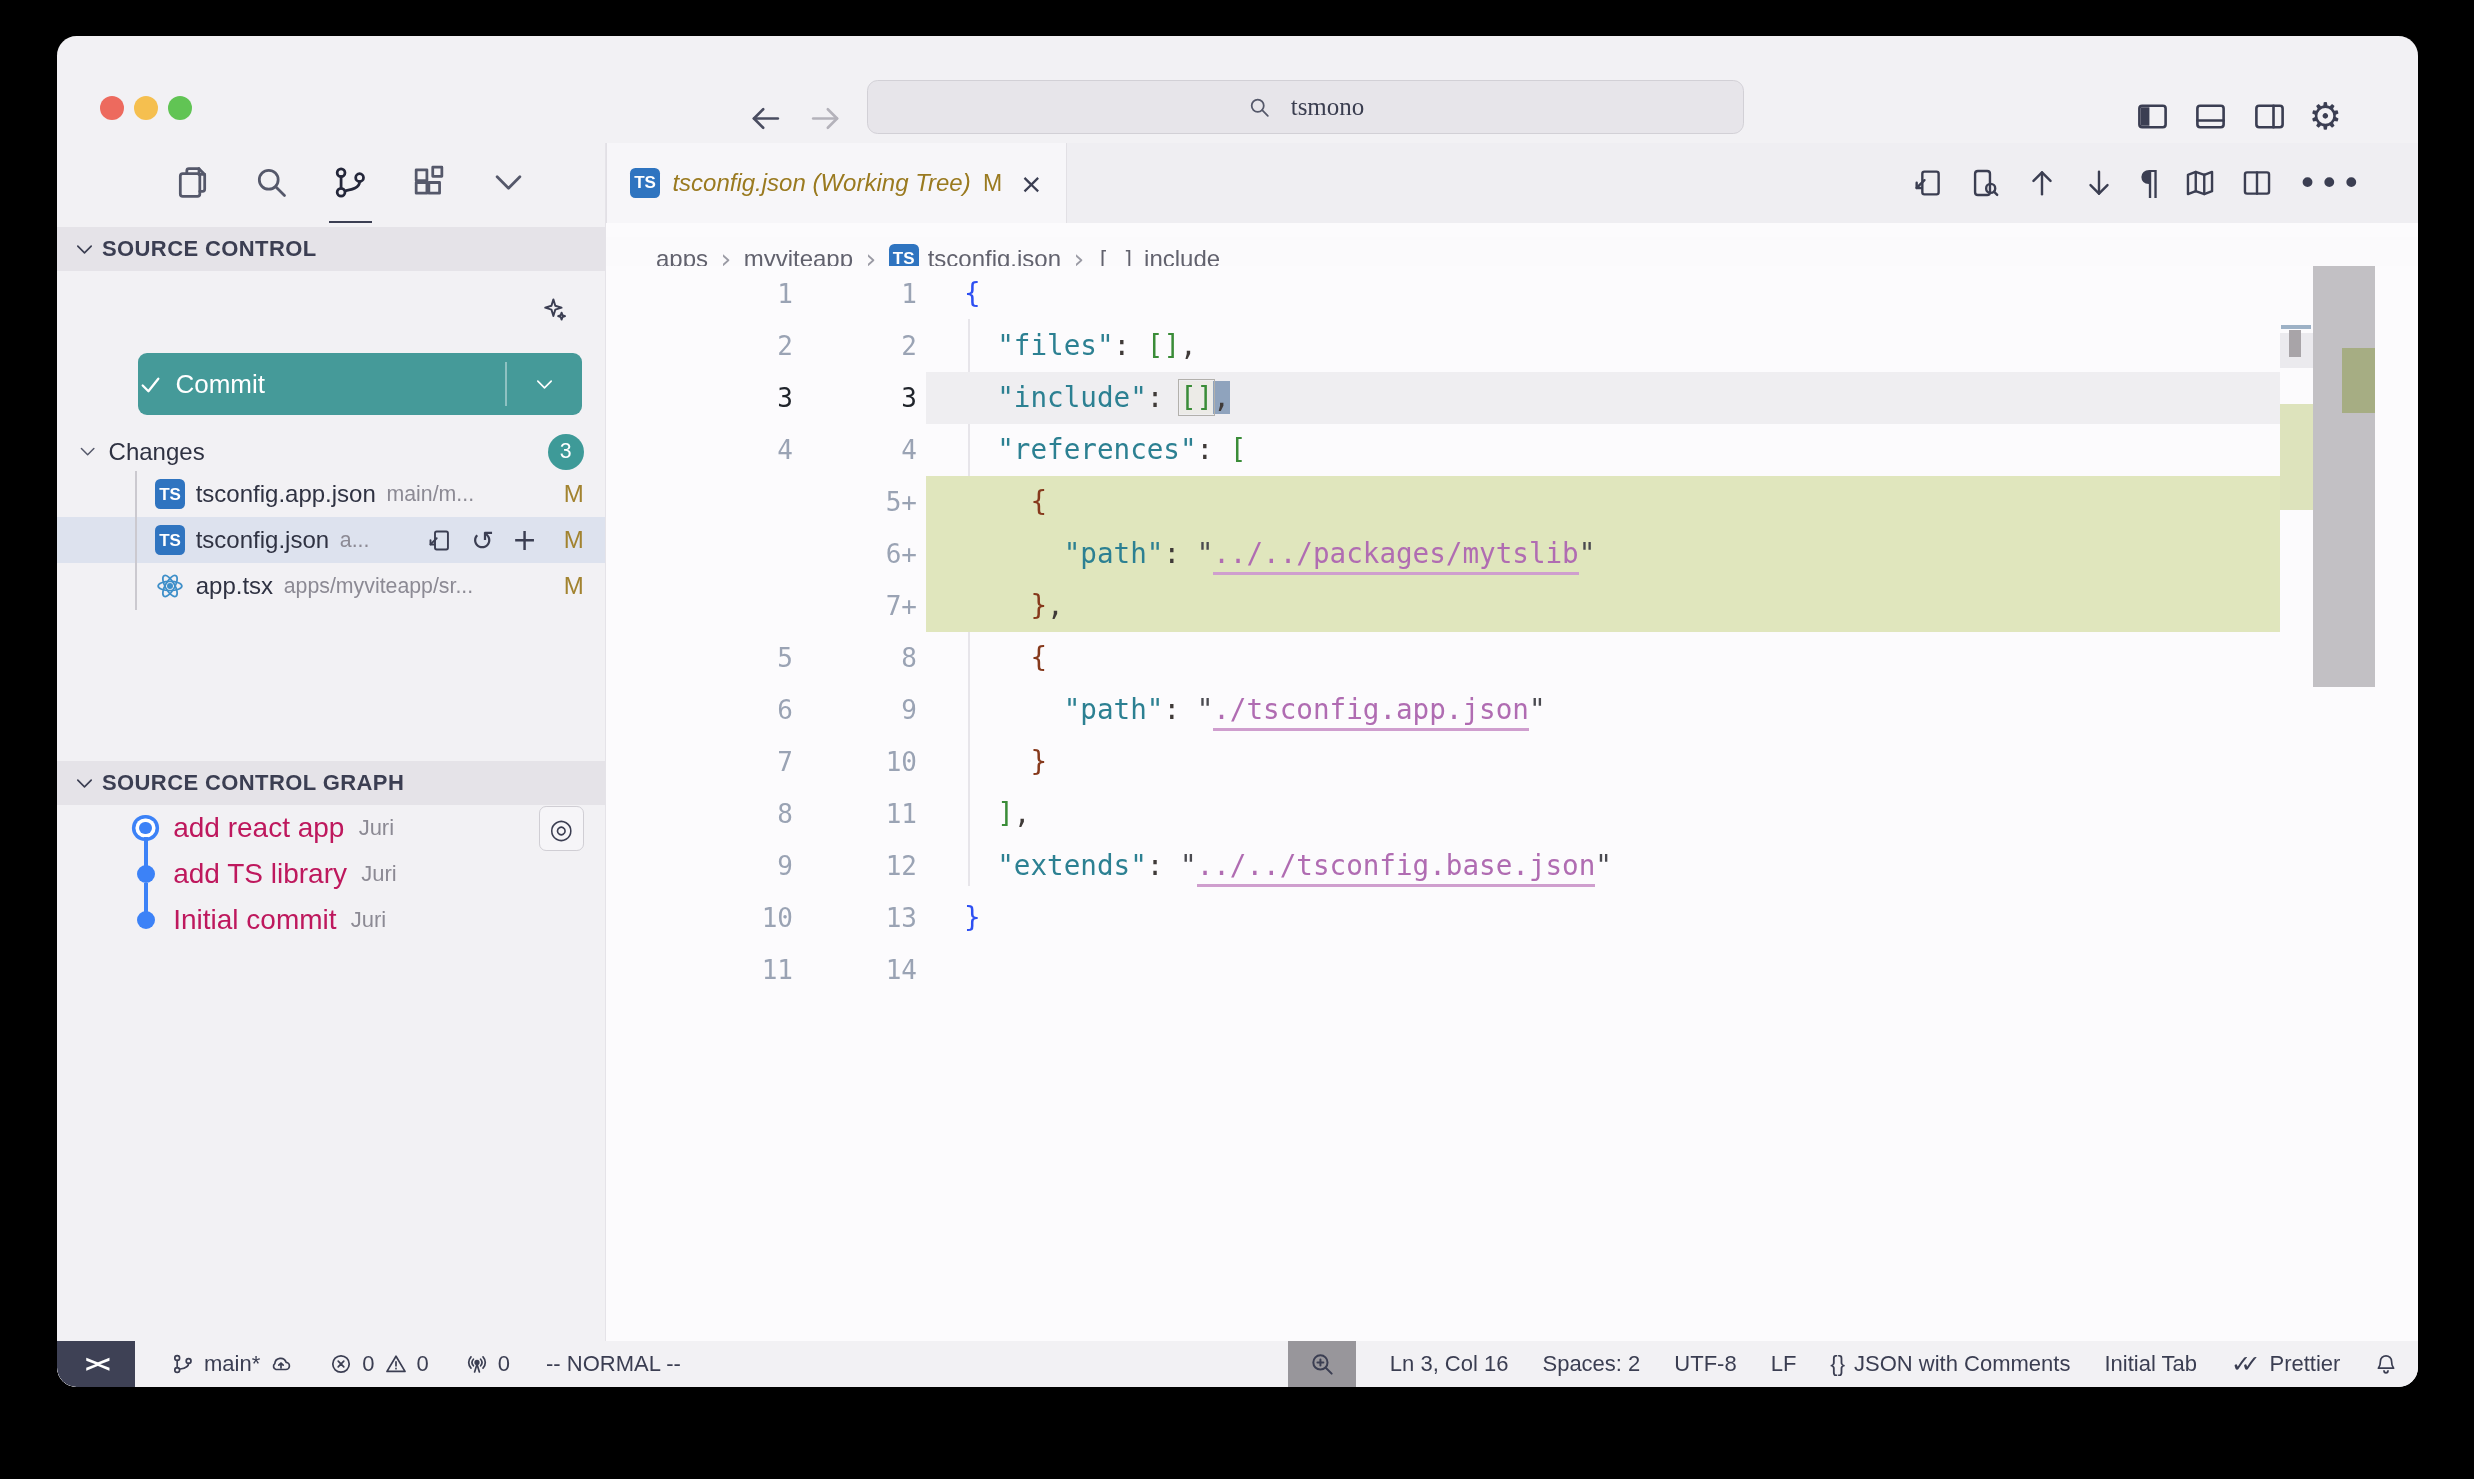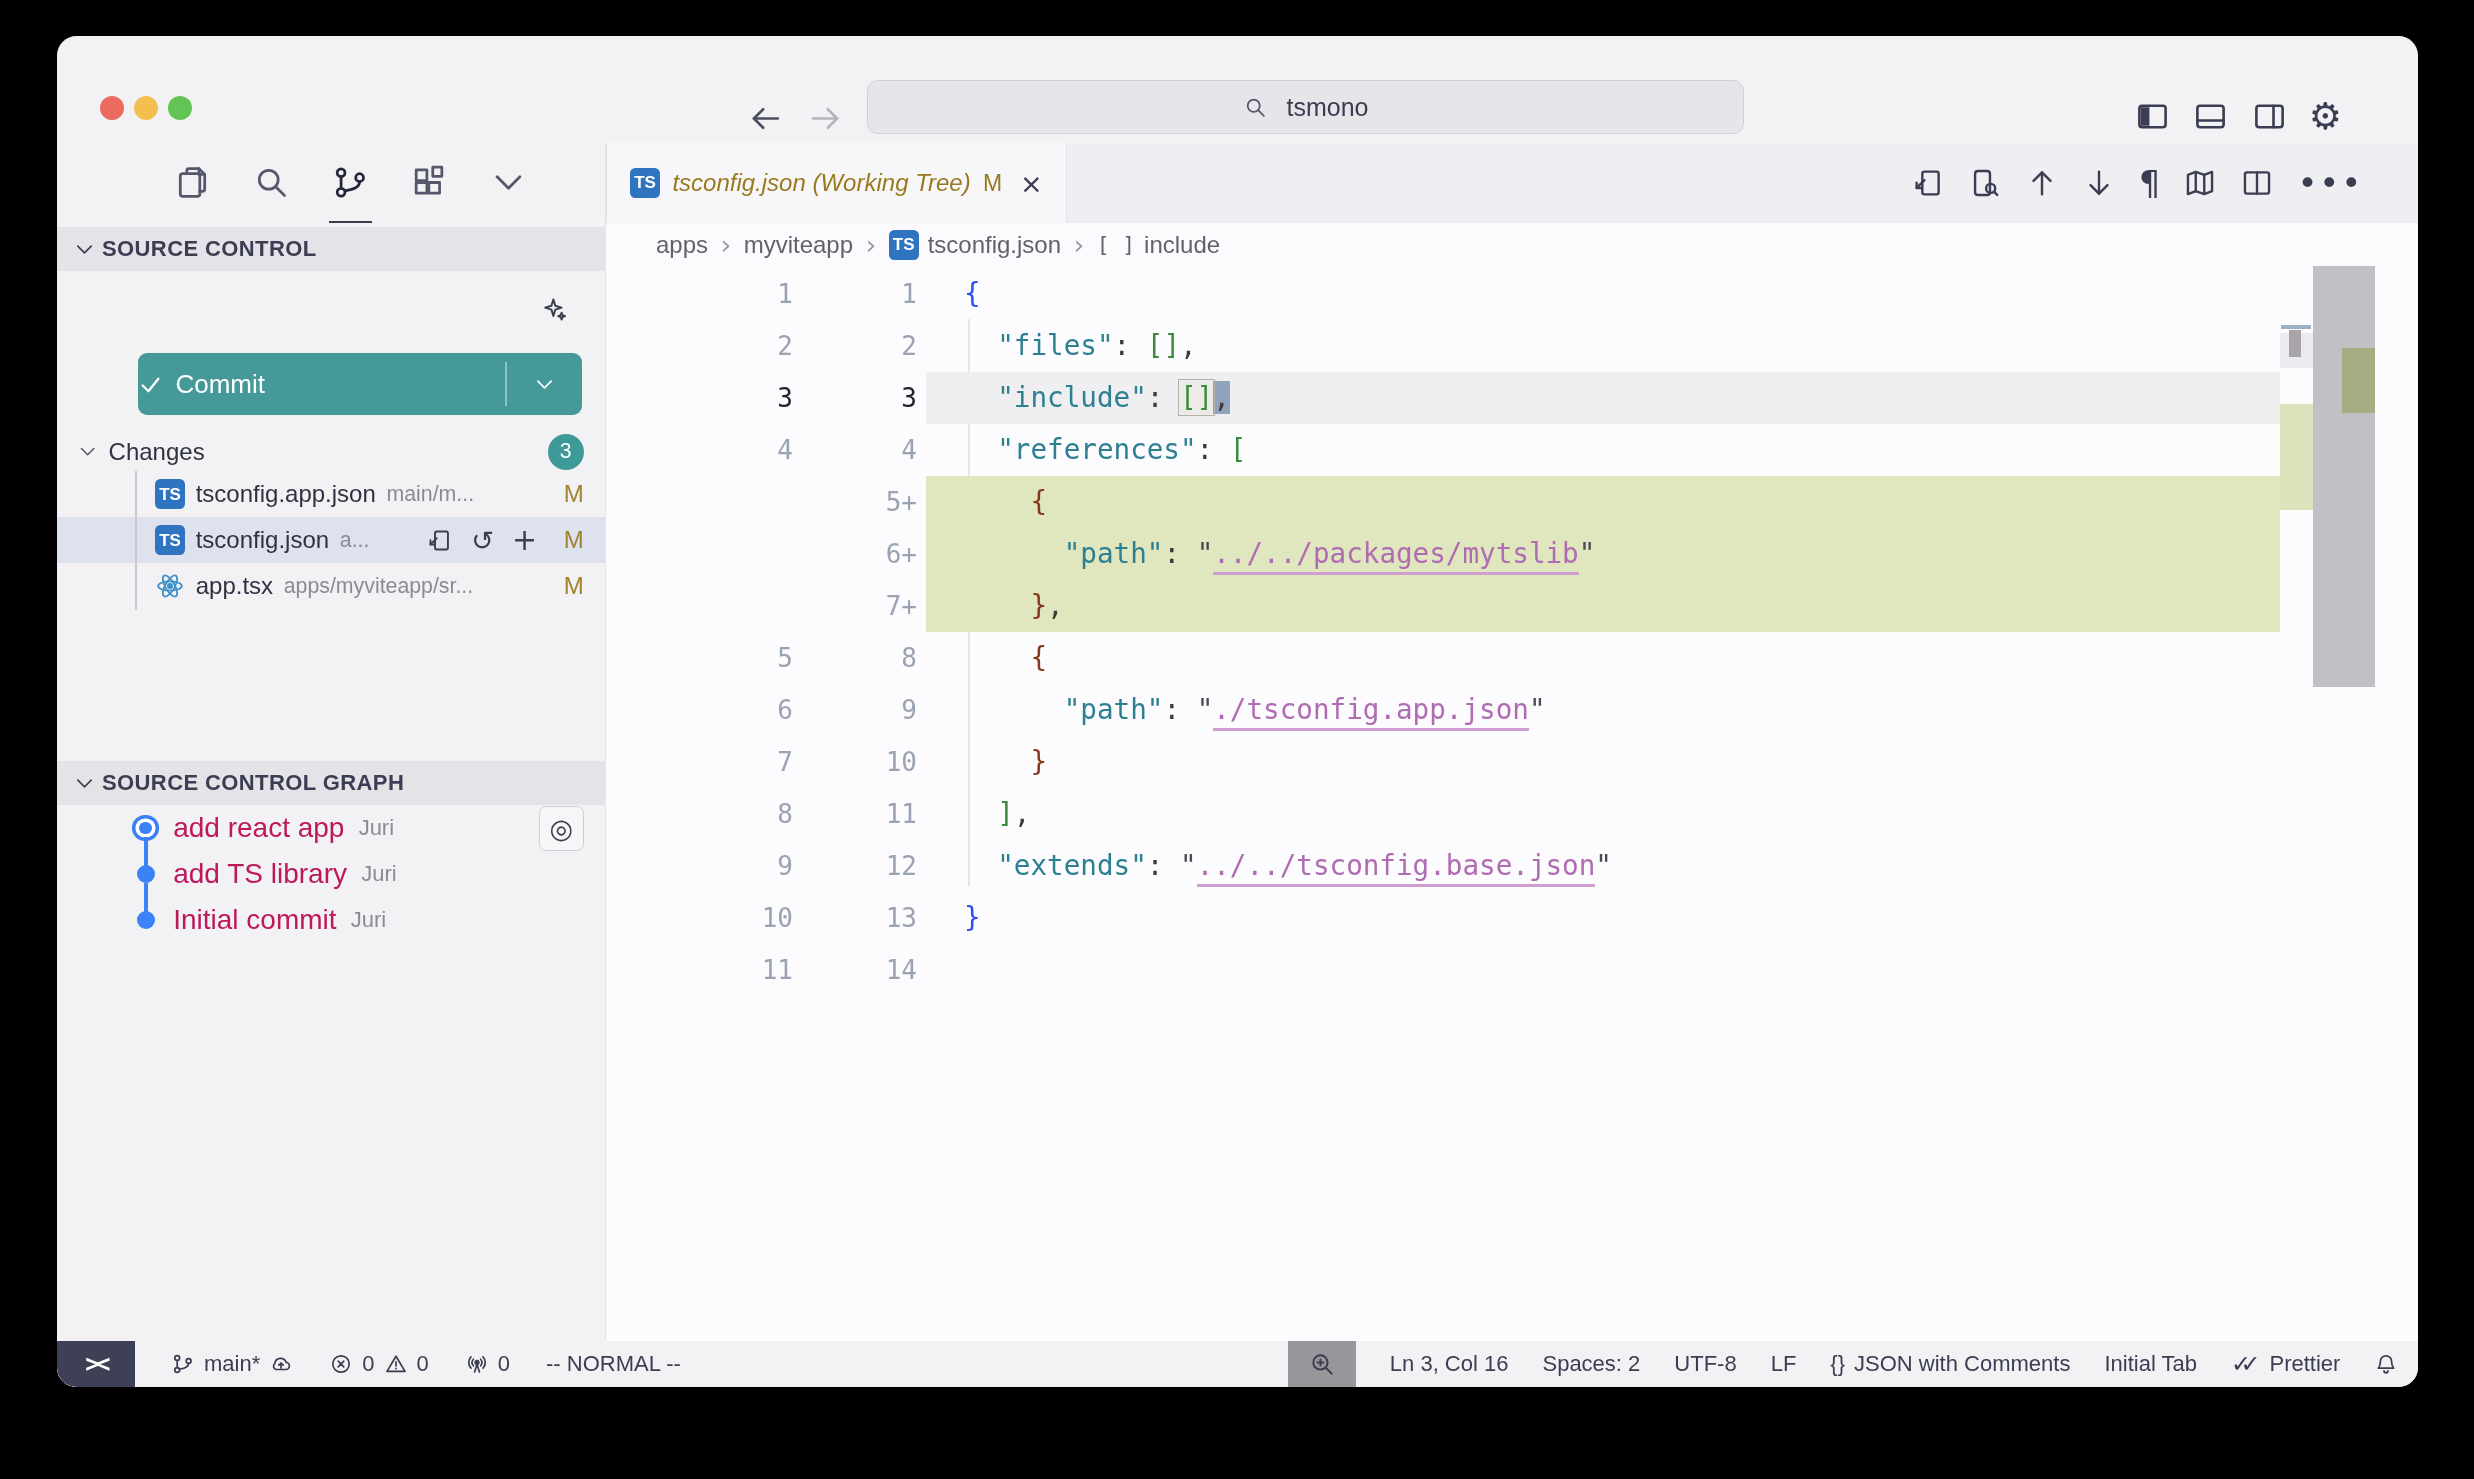--- a/index.html
+++ b/index.html
@@ -11,21 +11,21 @@
   
   .titlebar{height:107px;position:relative;flex:0 0 auto;}
   .traffic{position:absolute;left:43px;top:60px;display:flex;gap:9.8px;}
   .tl{width:24px;height:24px;border-radius:50%;}
   .tl.red{background:#ed6a5e}.tl.yellow{background:#f5bf4f}.tl.green{background:#61c454}
   .navarrows{position:absolute;left:690px;top:64px;display:flex;gap:23px;color:#4a4d60;}
   .navarrows .ic{font-size:37px;}
   .navarrows .dim{color:#b4b2ba;}
   .searchbox{position:absolute;left:810px;top:44px;width:875px;height:52px;
              background:#e7e5ea;border:1.8px solid #d2d0d6;border-radius:10.7px;
-             display:flex;align-items:center;justify-content:center;gap:19px;color:#3b3e50;}
+             display:flex;align-items:center;justify-content:center;gap:19px;color:#3b3e50;font-family:Liberation Serif, serif;}
   .searchbox .ic{font-size:25px;color:#55586a;}
   .searchbox span{font-size:25px;}
   .tb-right{position:absolute;right:76px;top:62px;display:flex;gap:21.3px;color:#3b3e52;align-items:center;}
   .tb-right .ic{font-size:37px;}
   
   .main{flex:1;display:flex;min-height:0;}
   .sidebar{width:548px;flex:0 0 auto;position:relative;border-right:0.9px solid #e5e3e8;background:#f2f1f4;}
   .editor{flex:1;position:relative;background:#fcfbfd;min-width:0;}
   
   .activityrow{position:absolute;left:0;top:0;width:100%;height:84px;display:flex;
@@ -88,21 +88,21 @@
   
   .tabbar{height:80px;background:#efeef2;display:flex;align-items:stretch;position:relative;}
   .tab{display:flex;align-items:center;gap:12.4px;padding:0 23px;background:#f7f6f9;
        border-right:0.9px solid #e2e0e5;border-left:0.9px solid #e2e0e5;}
   .tab .title{font-size:24px;font-style:italic;color:#9a7a20;white-space:nowrap;}
   .tab .mod{font-size:23px;color:#9a7a20;}
   .tab .close{font-size:27px;color:#3b3e52;margin-left:5.3px;}
   .edtools{margin-left:auto;display:flex;align-items:center;gap:23px;padding-right:55px;color:#3b3e52;}
   .edtools .ic{font-size:34px;}
   .breadcrumb{height:43px;display:flex;align-items:center;gap:12.4px;padding-left:50px;
-              background:#fbfafc;color:#62626e;font-size:24px;border-bottom:0.9px solid #f0eef2;}
+              background:#fbfafc;color:#62626e;font-size:24px;border-bottom:0.9px solid #f0eef2;margin-top:14px;}
   .breadcrumb .sep{color:#9a9aa4;font-size:27px;}
   .breadcrumb .ic{font-size:21.3px;}
   .bc-item{display:flex;align-items:center;gap:9px;white-space:nowrap;}
   
   .codearea{position:absolute;left:0;top:123px;right:0;bottom:0;background:#fcfbfd;overflow:hidden;}
   .coderows{position:absolute;left:0;top:1.8px;width:1674px;}
   .crow{height:52px;display:flex;align-items:center;position:relative;
         font-family:"DejaVu Sans Mono","Liberation Mono",monospace;}
   .band{position:absolute;left:320px;right:0;top:0;bottom:0;}
   .crow.current .band{background:#efeef1;}

